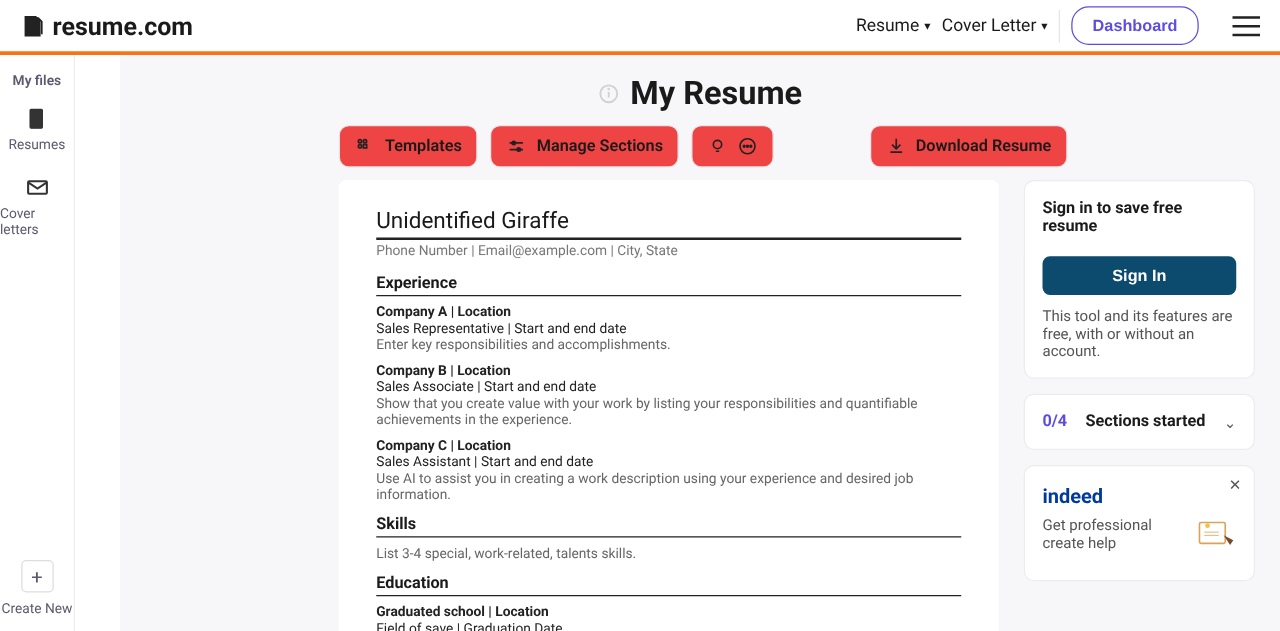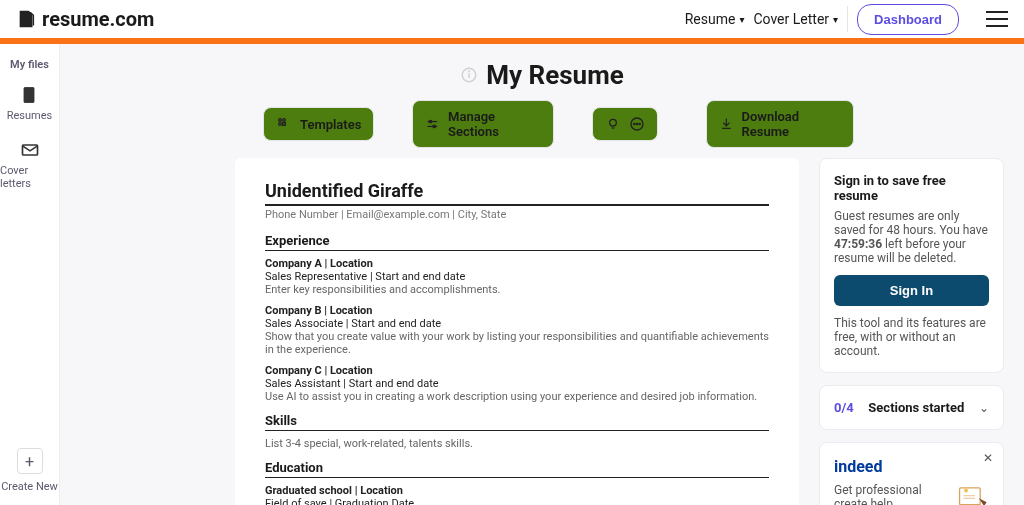--- a/index.html
+++ b/index.html
@@ -1,57 +1,57 @@
 <!DOCTYPE html>
 <html><head>
 <meta charset="utf-8">
 <style>
 * { box-sizing: border-box; margin: 0; padding: 0; }
 body { font-family: -apple-system, BlinkMacSystemFont, "Segoe UI", Roboto, Arial, sans-serif; background: #fff; color: #1a1a1a; width: 1024px; height: 505px; overflow: hidden; }
 
 
-.topbar { display: flex; align-items: center; justify-content: space-between; height: 44px; padding: 0 16px; border-bottom: 6px solid #f97316; background: #fff; }
+.topbar { display: flex; align-items: center; justify-content: space-between; height: 44px; padding: 0 16px; border-bottom: 3px solid #f97316; background: #fff; }
 .logo { display: flex; align-items: center; gap: 4px; font-weight: 700; font-size: 20px; }
 .logo svg { width: 22px; height: 22px; }
 .topnav { display: flex; align-items: center; gap: 9px; }
 .navlink { font-size: 14px; color: #1a1a1a; cursor: pointer; display: flex; align-items: center; gap: 4px; }
 .chev { font-size: 10px; }
 .vline { width: 1px; height: 26px; background: #e5e5e5; }
 .dashboard-btn { border: 1px solid #5c4de0; color: #5c4de0; background: #fff; border-radius: 14px; padding: 7px 16px; font-size: 13px; font-weight: 600; cursor: pointer; }
 .burger { display: flex; flex-direction: column; gap: 5px; cursor: pointer; margin-left: 18px; }
 .burger span { width: 22px; height: 2px; background: #222; display: block; }
 
 
-.shell { display: flex; height: calc(505px - 44px); }
+.shell { display: flex; height: calc(505px - 44px); gap: 36px; }
 
 
 .sidebar { width: 60px; border-right: 1px solid #eee; display: flex; flex-direction: column; align-items: center; padding-top: 14px; background: #fff; position: relative; }
 .sidebar .sbtitle { font-size: 11px; color: #5a5a6e; font-weight: 600; margin-bottom: 14px; }
 .sbitem { display: flex; flex-direction: column; align-items: center; gap: 4px; font-size: 11px; color: #5a5a6e; margin-bottom: 18px; cursor: pointer; }
 .sbitem svg { width: 20px; height: 20px; stroke: #333; }
 .sbbottom { position: absolute; bottom: 12px; display: flex; flex-direction: column; align-items: center; gap: 6px; font-size: 11px; color: #5a5a6e; }
 .plusbox { width: 26px; height: 26px; border: 1px solid #ddd; border-radius: 4px; display: flex; align-items: center; justify-content: center; font-size: 16px; cursor: pointer; }
 
 
 .main { flex: 1; background: #f7f7f9; overflow: hidden; position: relative; }
 .titlewrap { text-align: center; padding: 16px 0 10px 0; }
 .pagetitle { font-size: 26px; font-weight: 700; display: inline-flex; align-items: center; gap: 8px; }
 .infoicon { width: 18px; height: 18px; opacity: 0.4; }
 
 .toolbar { display: flex; align-items: center; gap: 10px; padding: 0 20px 10px 175px; }
-.pill { background: #4d7c0f; border: 1px solid #e5e5e7; border-radius: 8px; padding: 8px 12px; display: inline-flex; align-items: center; gap: 8px; font-size: 13px; font-weight: 600; cursor: pointer; margin-left: 28px; }
+.pill { background: #ef4444; border: 1px solid #e5e5e7; border-radius: 8px; padding: 8px 12px; display: inline-flex; align-items: center; gap: 8px; font-size: 13px; font-weight: 600; cursor: pointer; }
 .pill svg { width: 16px; height: 16px; stroke: #222; fill: none; stroke-width: 2; }
 .toolbar .spacer { flex: 1; }
 .toolbar .download-pill { margin-right: 150px; }
 
 .content-row { display: flex; gap: 20px; padding: 0 20px; align-items: flex-start; }
 
 
 .resume-card { flex: 1; background: #fff; border-radius: 6px; padding: 22px 30px; min-height: 360px; margin-left: 155px; }
-.resume-card h2 { font-size: 18px; font-weight: 700; margin-bottom: 2px; }
+.resume-card h2 { font-size: 18px; font-weight: 400; margin-bottom: 2px; }
 .hrline { border-top: 2px solid #222; margin: 3px 0 2px 0; }
 .subinfo { font-size: 11px; color: #777; margin-bottom: 12px; }
 .sect { font-size: 13px; font-weight: 700; border-bottom: 1px solid #222; padding-bottom: 2px; margin: 10px 0 6px 0; }
 .entry { margin-bottom: 8px; }
 .entry .line1 { font-size: 11px; font-weight: 700; color: #222; }
 .entry .line2 { font-size: 11px; font-weight: 400; color: #222; }
 .entry .desc { font-size: 11px; color: #666; }
 .skills-desc { font-size: 11px; color: #666; margin-bottom: 8px; }
 
 
@@ -203,23 +203,20 @@
         <div class="sect">Education</div>
         <div class="entry">
           <div class="line1">Graduated school | Location</div>
           <div class="line2">Field of save | Graduation Date</div>
         </div>
       </div>
 
       <div class="rightcol">
         <div class="panel">
           <div class="panel-title">Sign in to save free resume</div>
-          <div>
-            <span>Guest resumes are only saved for 48 hours. You have </span><b>47:59:36</b><span> left before your resume will be deleted.</span>
-          </div>
           <button class="signin-btn">Sign In</button>
           <div>This tool and its features are free, with or without an account.</div>
         </div>
 
         <div class="panel">
           <div class="sections-row">
             <span class="countfrac">0/4</span>
             <span class="sections-label">Sections started</span>
             <span>⌄</span>
           </div>

